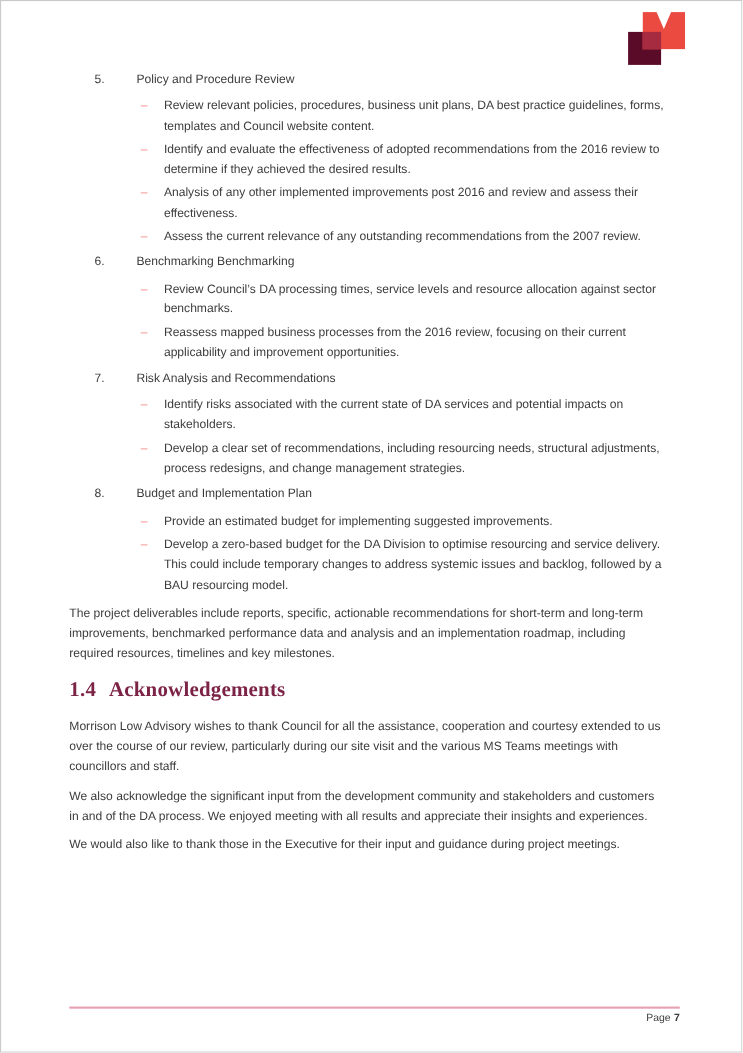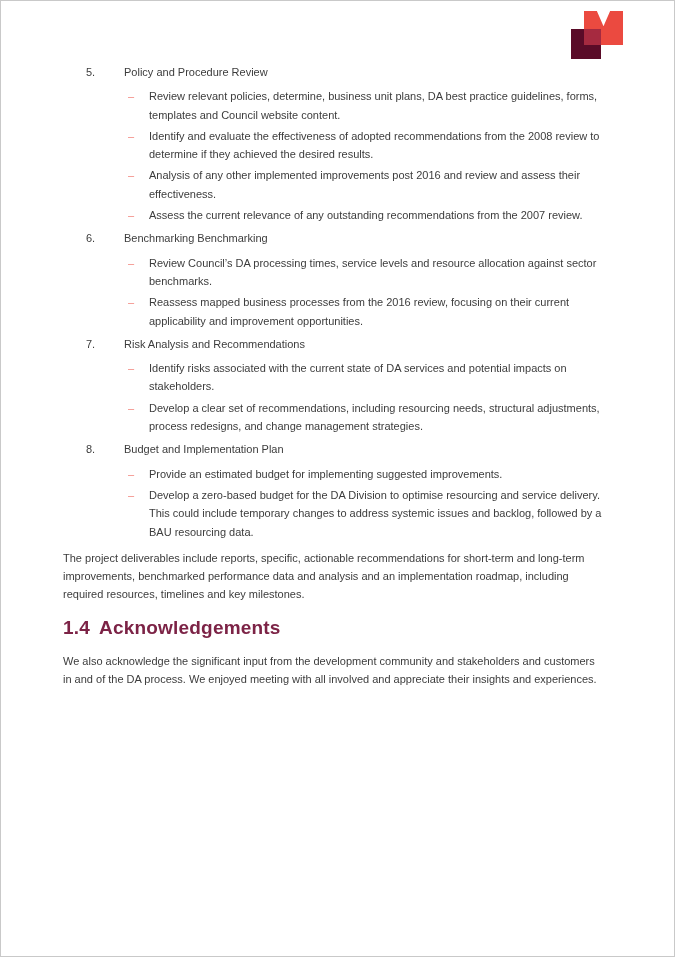--- a/index.html
+++ b/index.html
@@ -39,21 +39,21 @@
   .num-title { flex: 1; padding-left: 16px; }
 
   .bullets { margin-top: 6px; }
   .bullet { display: flex; margin-left: 65px; margin-bottom: 3px; }
   .dash { flex: 0 0 21px; width: 21px; color: var(--dash, #F2867E); }
   .bullet-text { width: 470px; max-width: 470px; }
 
   .para { width: 540px; margin-top: 8px; margin-bottom: 5px; }
 
   .section-heading {
-    font-family: Liberation Sans, sans-serif;
+    font-family: Liberation Serif, serif;
     font-size: 19px;
     line-height: 24px;
     font-weight: bold;
     color: var(--heading, #7C2346);
     margin-top: 12px;
     margin-bottom: 12px;
     letter-spacing: 0.2px;
   }
   .section-num { display: inline-block; width: 36px; }
 
@@ -77,25 +77,25 @@
   <div class="content">
 
     <section class="num-item">
       <div class="num-row">
         <span class="num">5.</span>
         <span class="num-title">Policy and Procedure Review</span>
       </div>
       <div class="bullets">
         <div class="bullet">
           <span class="dash">–</span>
-          <span class="bullet-text">Review relevant policies, determine, business unit plans, DA best practice guidelines, forms, templates and Council website content.</span>
+          <span class="bullet-text">Review relevant policies, procedures, business unit plans, DA best practice guidelines, forms, templates and Council website content.</span>
         </div>
         <div class="bullet">
           <span class="dash">–</span>
-          <span class="bullet-text">Identify and evaluate the effectiveness of adopted recommendations from the 2008 review to determine if they achieved the desired results.</span>
+          <span class="bullet-text">Identify and evaluate the effectiveness of adopted recommendations from the 2016 review to determine if they achieved the desired results.</span>
         </div>
         <div class="bullet">
           <span class="dash">–</span>
           <span class="bullet-text">Analysis of any other implemented improvements post 2016 and review and assess their effectiveness.</span>
         </div>
         <div class="bullet">
           <span class="dash">–</span>
           <span class="bullet-text">Assess the current relevance of any outstanding recommendations from the 2007 review.</span>
         </div>
       </div>
@@ -140,27 +140,33 @@
         <span class="num">8.</span>
         <span class="num-title">Budget and Implementation Plan</span>
       </div>
       <div class="bullets">
         <div class="bullet">
           <span class="dash">–</span>
           <span class="bullet-text">Provide an estimated budget for implementing suggested improvements.</span>
         </div>
         <div class="bullet">
           <span class="dash">–</span>
-          <span class="bullet-text">Develop a zero-based budget for the DA Division to optimise resourcing and service delivery. This could include temporary changes to address systemic issues and backlog, followed by a BAU resourcing data.</span>
+          <span class="bullet-text">Develop a zero-based budget for the DA Division to optimise resourcing and service delivery. This could include temporary changes to address systemic issues and backlog, followed by a BAU resourcing model.</span>
         </div>
       </div>
     </section>
 
     <p class="para">The project deliverables include reports, specific, actionable recommendations for short-term and long-term improvements, benchmarked performance data and analysis and an implementation roadmap, including required resources, timelines and key milestones.</p>
 
     <h2 class="section-heading"><span class="section-num">1.4</span><span>Acknowledgements</span></h2>
 
-    <p class="para">We also acknowledge the significant input from the development community and stakeholders and customers in and of the DA process. We enjoyed meeting with all involved and appreciate their insights and experiences.</p>
+    <p class="para">Morrison Low Advisory wishes to thank Council for all the assistance, cooperation and courtesy extended to us over the course of our review, particularly during our site visit and the various MS Teams meetings with councillors and staff.</p>
+    <p class="para">We also acknowledge the significant input from the development community and stakeholders and customers in and of the DA process. We enjoyed meeting with all results and appreciate their insights and experiences.</p>
+    <p class="para">We would also like to thank those in the Executive for their input and guidance during project meetings.</p>
 
   </div>
 
+  <footer class="footer">
+    <div class="footer-rule"></div>
+    <div class="footer-text"><span>Page</span><span class="pagenum">7</span></div>
+  </footer>
 
 </div>
 
 </body></html>

